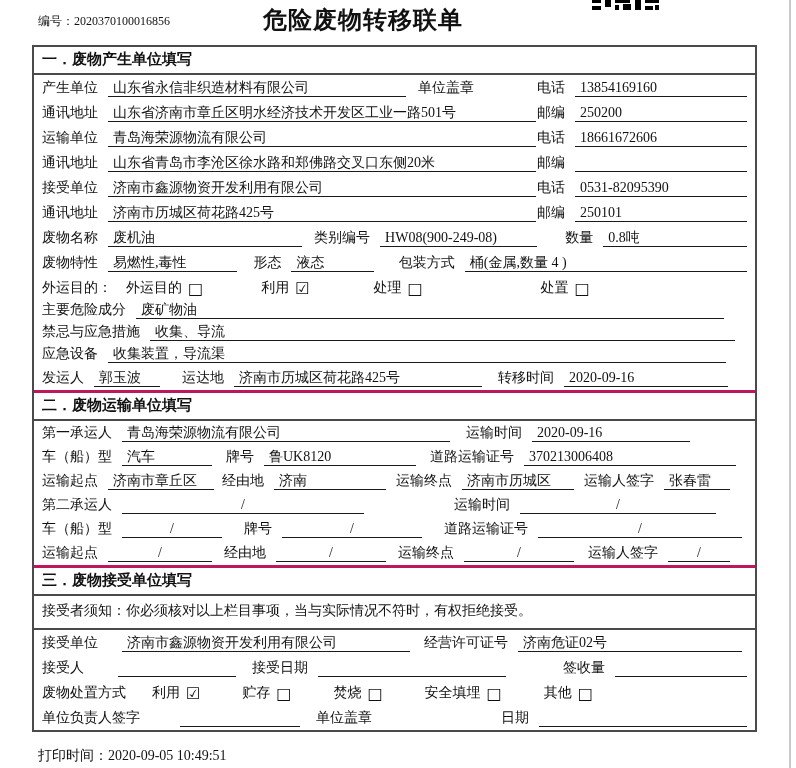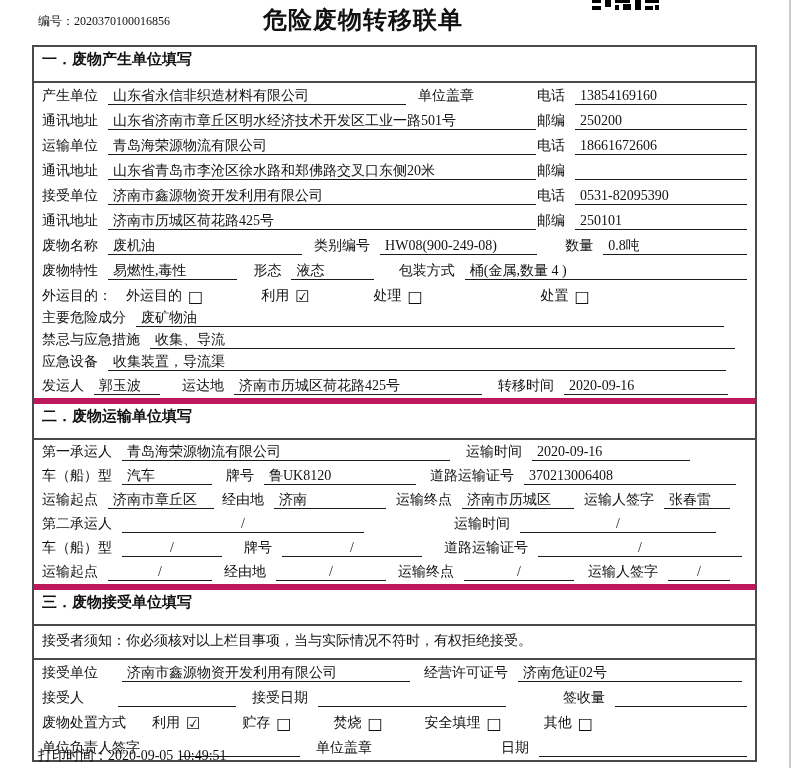--- a/index.html
+++ b/index.html
@@ -19,25 +19,25 @@
   .serial { position:absolute; left:38px; top:13px; font-size:12px; white-space:nowrap; }
   .doc-title {
     position:absolute; left:0; right:70px; top:4px; text-align:center;
     font-size:24px; font-weight:bold; letter-spacing:1px;
     font-family:"Liberation Sans","DejaVu Sans",sans-serif;
   }
   .qr { position:absolute; left:592px; top:0; }
 
   
   .form { position:absolute; left:32px; top:45px; width:725px; border:2px solid #4a4a4a; background:#fff; }
-  .sec { border-top:6px solid #be185d; }
+  .sec { border-top:3px solid #be185d; }
   .sec.first { border-top:none; }
   .sec-header {
     font-family:"Liberation Sans","DejaVu Sans",sans-serif;
-    font-weight:bold; font-size:15px; padding:3px 8px 12px 8px;
+    font-weight:bold; font-size:15px; padding:3px 8px 4px 8px;
     border-bottom:2px solid #4a4a4a;
   }
   .notice { padding:6px 8px 8px 8px; border-bottom:2px solid #4a4a4a; font-size:14px; }
 
   .row { display:flex; align-items:flex-end; height:25px; padding:0 8px 3px 8px; white-space:nowrap; }
   .row.h24 { height:24px; }
   .row.h25 { height:25px; }
   .row.tight { height:22px; }
   .lbl { margin-right:10px; }
   .val {

